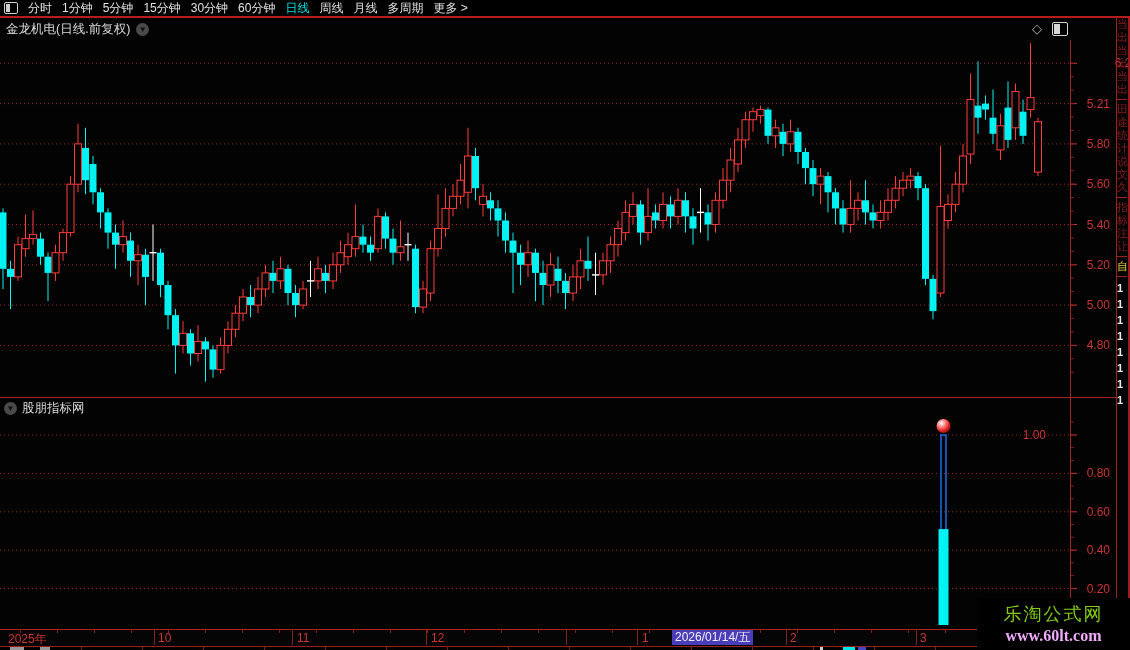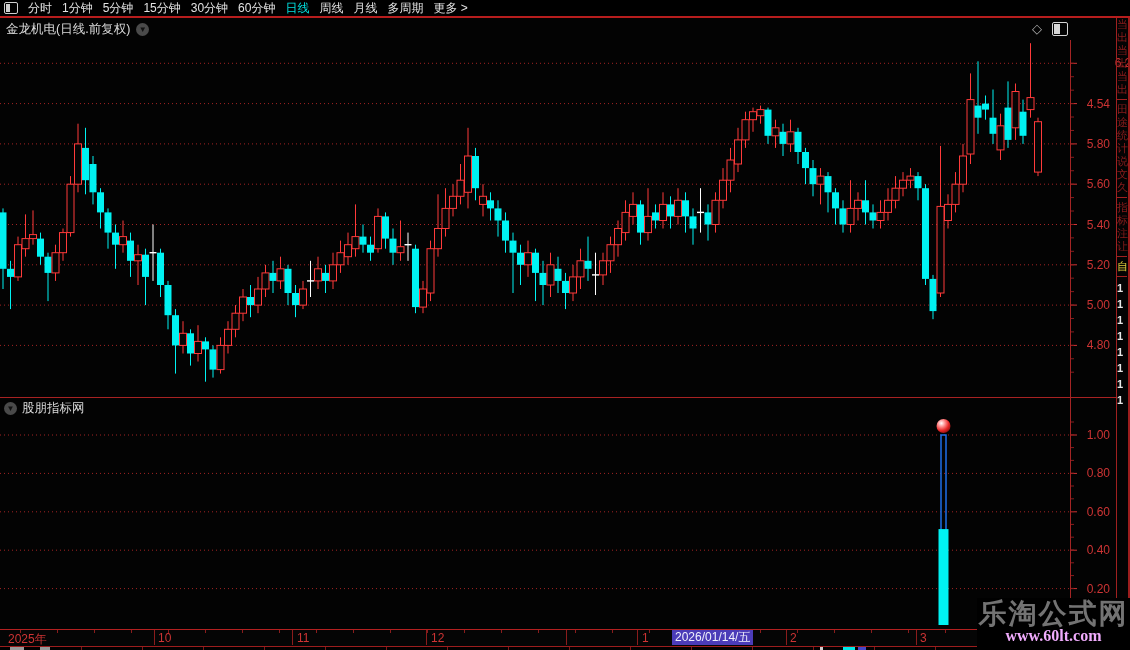--- a/index.html
+++ b/index.html
@@ -48,21 +48,21 @@
   #rstrip{position:absolute;left:1117px;top:18px;width:11px;height:582px;overflow:hidden;z-index:8;}
   #rstrip-border{position:absolute;left:1116px;top:18px;width:1px;height:611px;background:#a02020;z-index:8;}
   #rstrip-edge{position:absolute;left:1128px;top:18px;width:2px;height:582px;background:#9c1d1d;z-index:8;}
   .vchar{display:block;width:12px;font-size:11px;line-height:13px;color:#8c1d1d;text-align:left;}
   .vsep{display:block;width:10px;height:1px;background:#a02020;margin:3px 0;}
   .vchar.sel{color:#e0cf3e;}
   .vchar.one{color:#e9e9e9;font-weight:bold;line-height:16px;}
   
   #watermark{position:absolute;left:977px;top:598px;width:153px;height:52px;background:#000;z-index:40;
              display:flex;flex-direction:column;align-items:center;justify-content:center;}
-  #wm1{font-size:28px;font-weight:bold;color:#737373;letter-spacing:2px;line-height:24px;}
+  #wm1{font-size:18px;font-weight:normal;color:#84cc16;letter-spacing:2px;line-height:24px;}
   #wm2{font-family:"Liberation Serif","DejaVu Serif",serif;font-size:16px;font-weight:bold;color:#f0abfc;line-height:20px;}
 </style>
 </head>
 <body>
 
 <div id="app">
 
   <div id="topbar">
     <div class="tb-left">
       <span class="icon-panel"></span>
@@ -845,25 +845,25 @@
       <span class="vchar one">1</span>
       <span class="vchar one">1</span>
     </div>
   <div id="rstrip-edge"></div>
 
   <div id="watermark">
     <div id="wm1">乐淘公式网</div>
     <div id="wm2">www.60lt.com</div>
   </div>
 <div class="pricelabel" style="left: 1072px; top: 56.3px; margin-left: 28px;">6.20</div>
-    <div class="pricelabel" style="left: 1072px; top: 96.6px;">4.54</div>
+    <div class="pricelabel" style="left: 1072px; top: 96.6px;">5.21</div>
     <div class="pricelabel" style="left: 1072px; top: 136.9px;">5.80</div>
     <div class="pricelabel" style="left: 1072px; top: 177.2px;">5.60</div>
     <div class="pricelabel" style="left: 1072px; top: 217.5px;">5.40</div>
     <div class="pricelabel" style="left: 1072px; top: 257.8px;">5.20</div>
     <div class="pricelabel" style="left: 1072px; top: 298.1px;">5.00</div>
     <div class="pricelabel" style="left: 1072px; top: 338.4px;">4.80</div>
-    <div class="pricelabel" style="left: 1072px; top: 428px;">1.00</div>
+    <div class="pricelabel" style="left: 1008px; top: 428px;">1.00</div>
     <div class="pricelabel" style="left: 1072px; top: 466.4px;">0.80</div>
     <div class="pricelabel" style="left: 1072px; top: 504.8px;">0.60</div>
     <div class="pricelabel" style="left: 1072px; top: 543.2px;">0.40</div>
     <div class="pricelabel" style="left: 1072px; top: 581.6px;">0.20</div>
   </div>
 
 </body></html>

